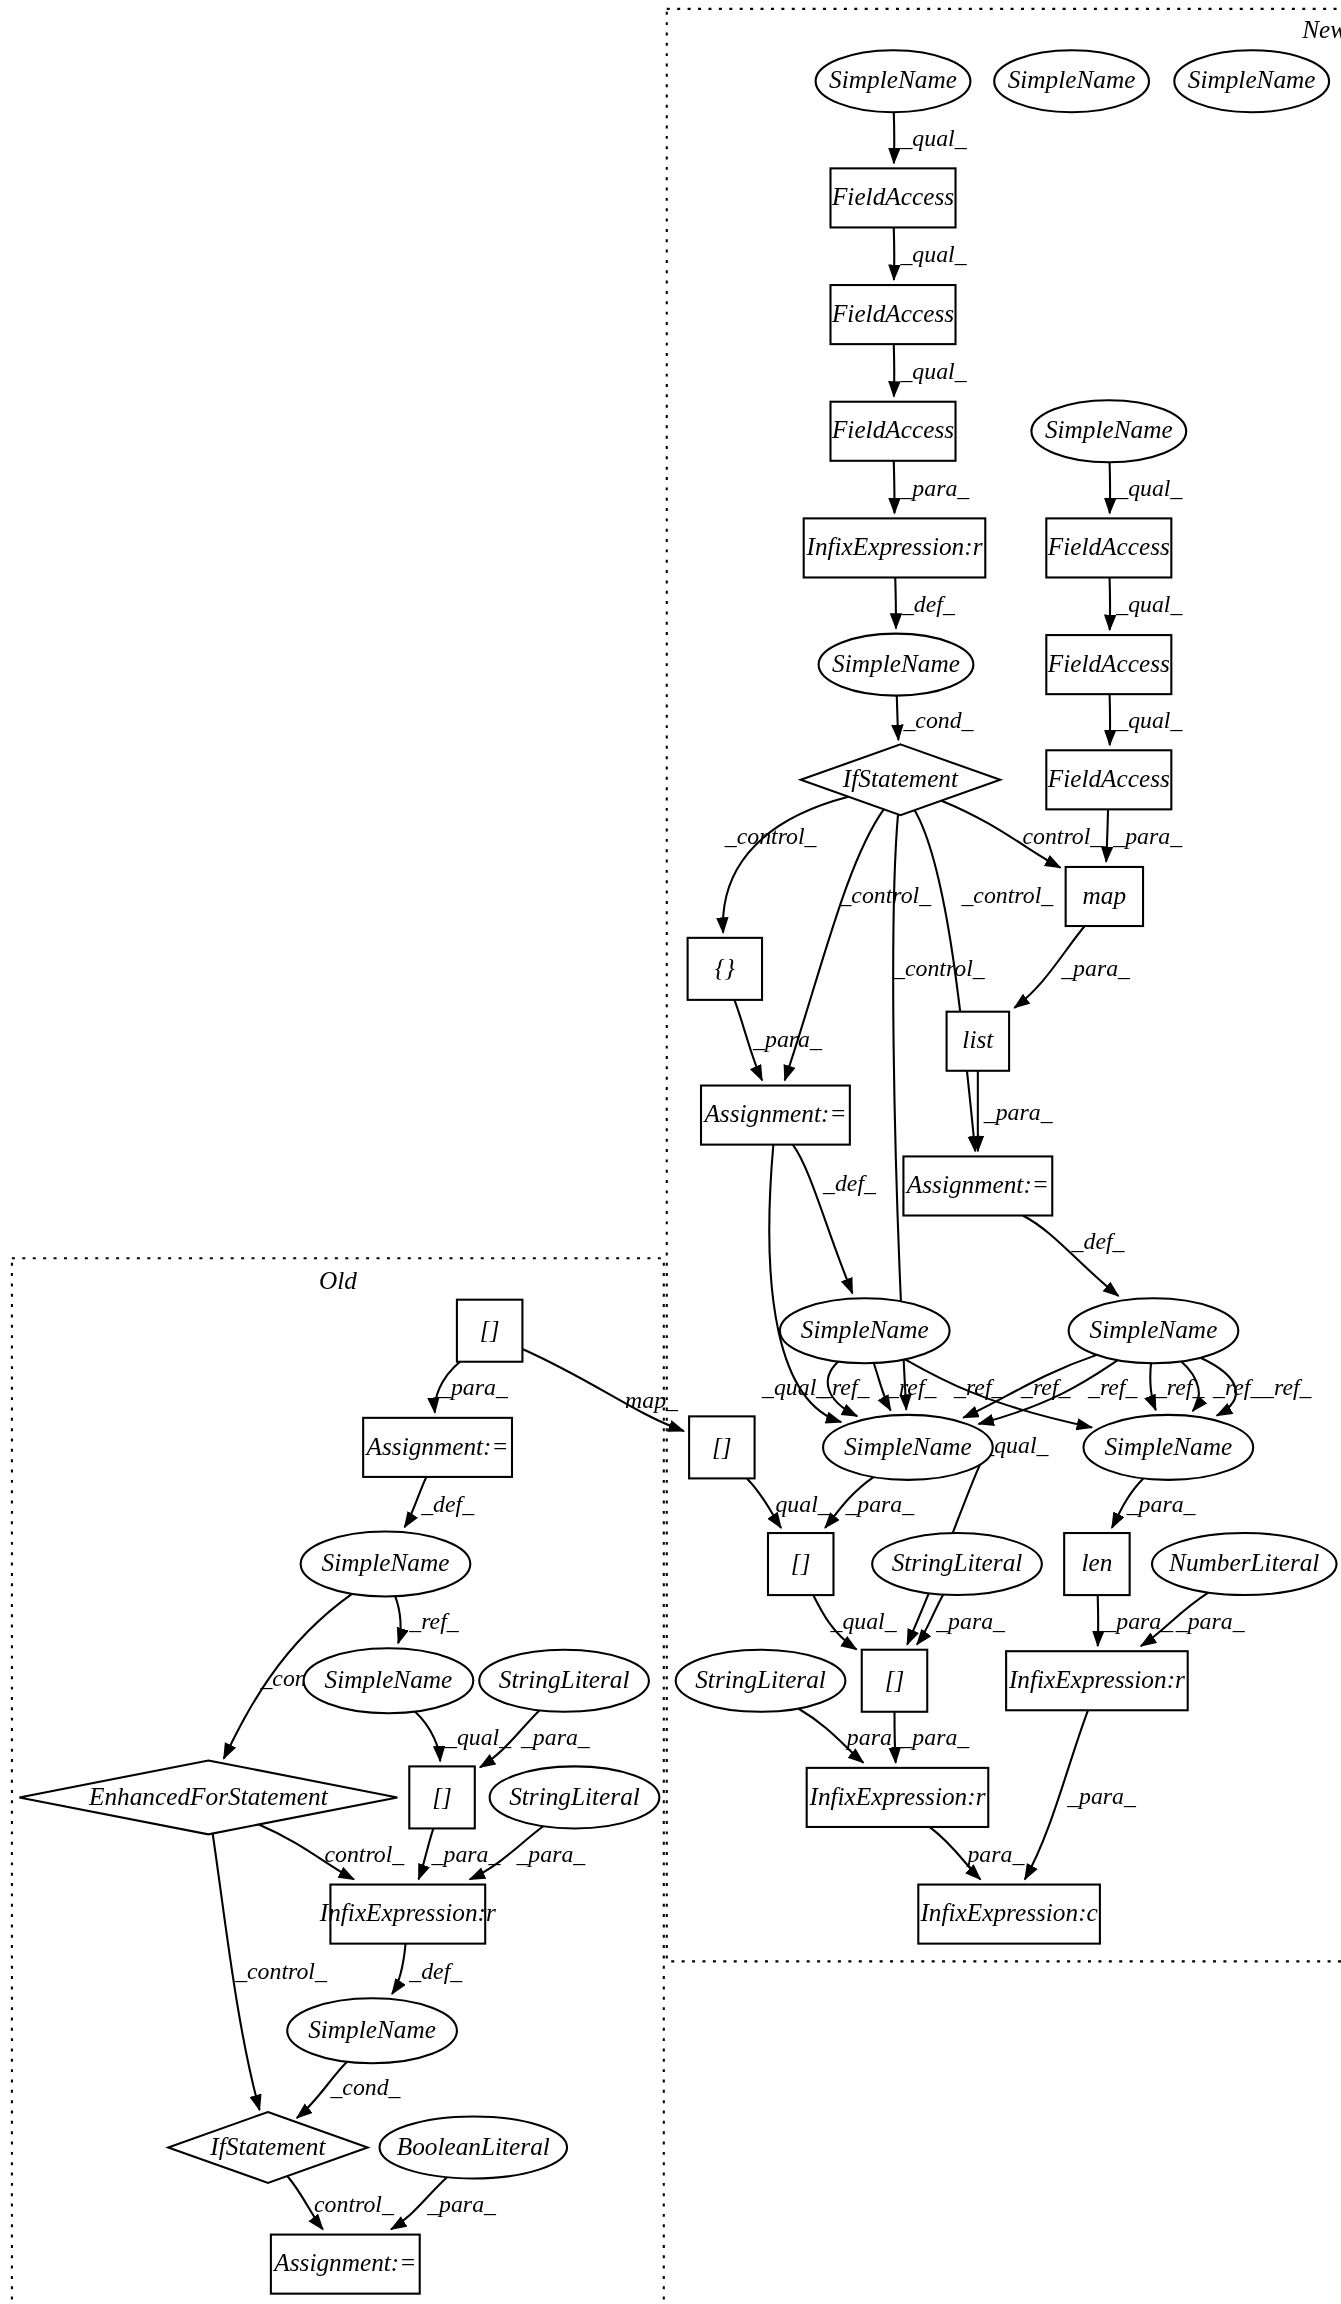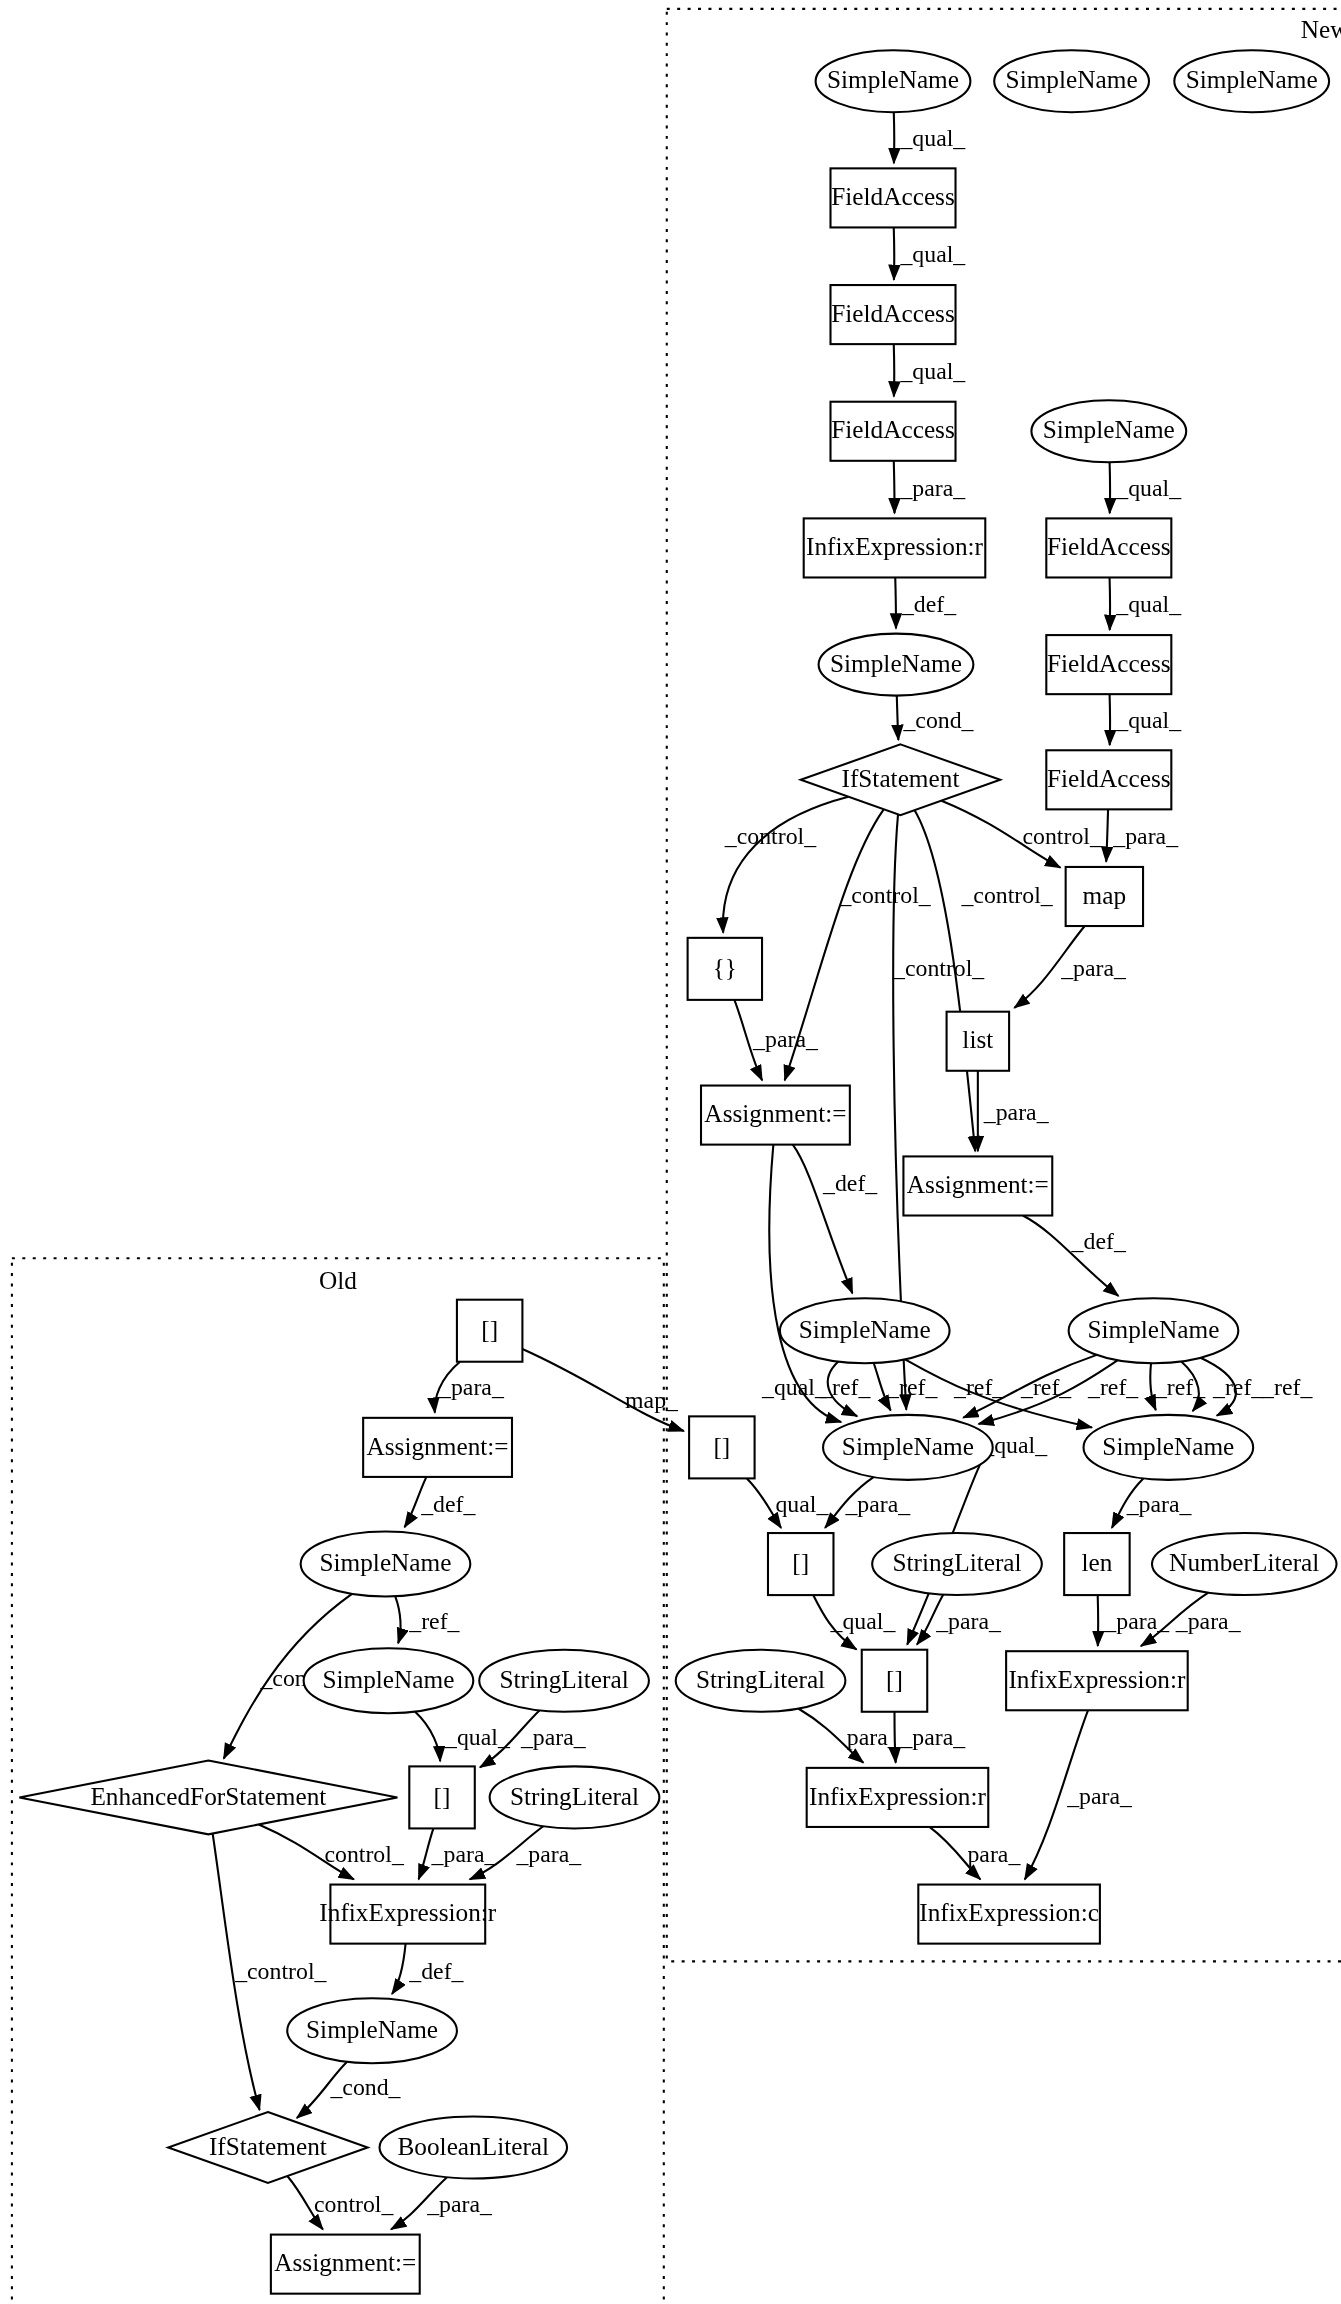--- a/index.html
+++ b/index.html
@@ -1,18 +1,18 @@
 <!DOCTYPE html>
 <html><head>
 <meta charset="utf-8">
 <style>
   html,body{margin:0;padding:0;background:#ffffff;}
   body{width:1341px;height:2304px;overflow:hidden;
        font-family:"Liberation Serif","DejaVu Serif",serif;}
-  #stage{position:relative;width:1285px;height:2304px;}
+  #stage{position:relative;width:1285px;height:2304px;font-style:italic;}
   svg{position:absolute;left:0;top:0;}
   text{font-family:"Liberation Serif","DejaVu Serif",serif;fill:#000;}
   .nodeLabel{font-size:17px;text-anchor:middle;dominant-baseline:middle;}
   .edgeLabel{font-size:16px;text-anchor:start;dominant-baseline:middle;}
   .clusterLabel{font-size:17px;text-anchor:middle;dominant-baseline:middle;}
   .shape{fill:#ffffff;stroke:#000000;stroke-width:1.4;}
   .edge{fill:none;stroke:#000000;stroke-width:1.4;}
   .cluster{fill:none;stroke:#000000;stroke-width:1.4;stroke-dasharray:2 5;}
 </style>
 </head>

